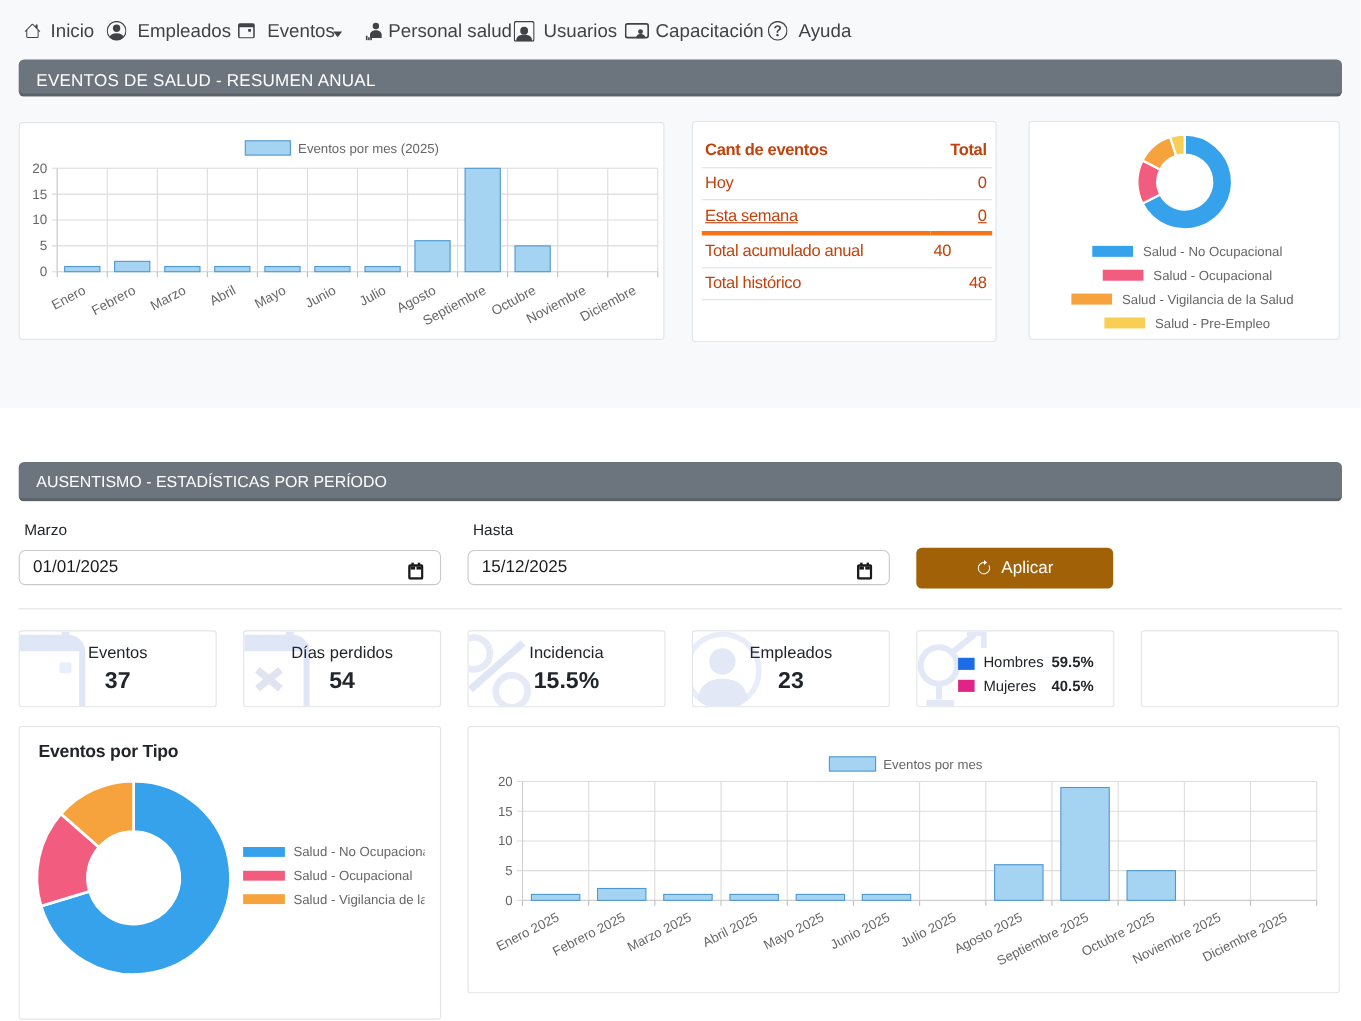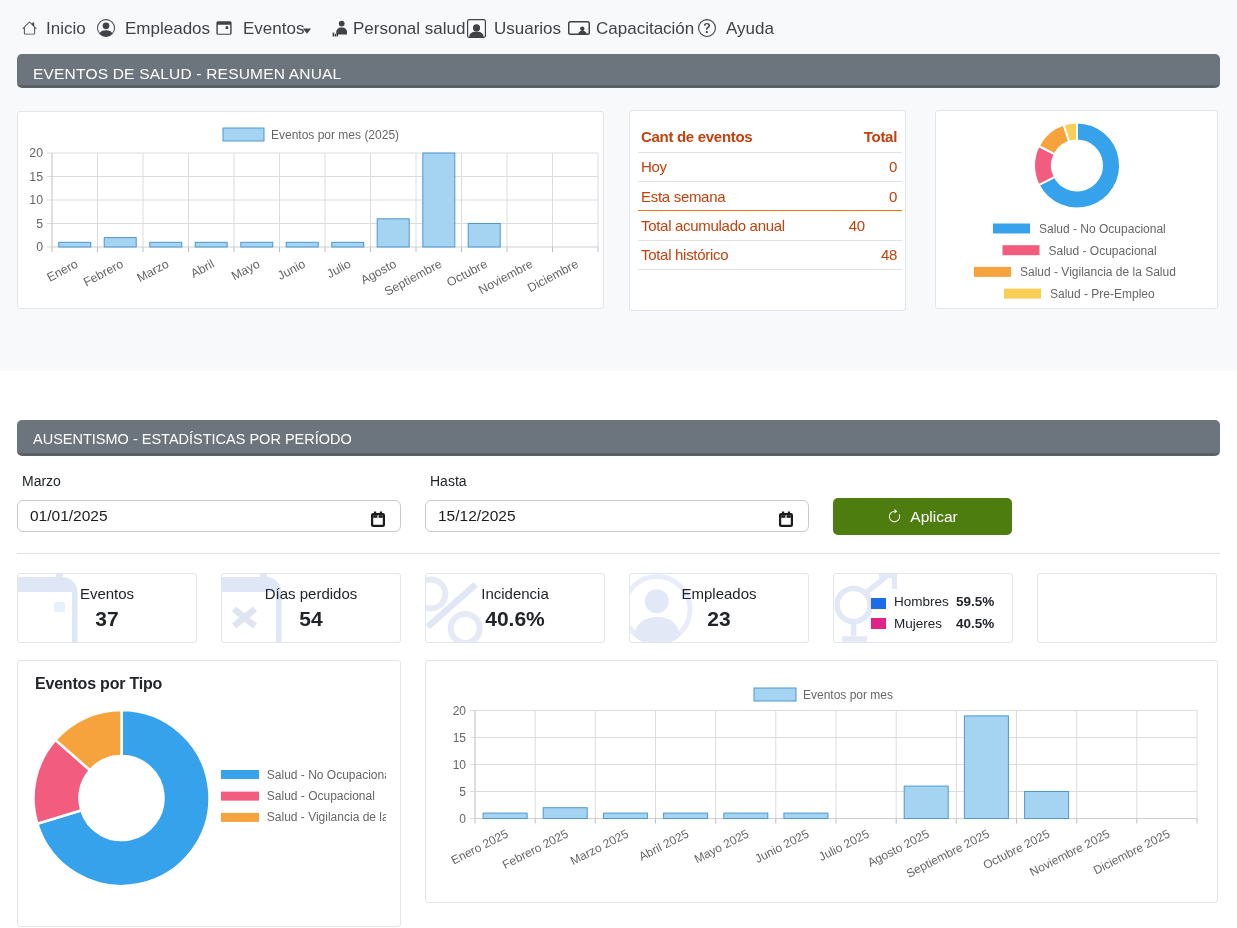--- a/index.html
+++ b/index.html
@@ -137,21 +137,21 @@
 <table style="width:100%; border-collapse:collapse; font-size:15px; letter-spacing:-0.3px; color:#c2410c;">
 <tbody>
         <tr style="border-bottom:1px solid #dee2e6;">
           <td style="padding:8.5px 5px 7px 3px; font-weight:bold;">Cant de eventos</td>
           <td style="padding:8.5px 5px 7px 3px; font-weight:bold; text-align:right;">Total</td>
         </tr>
 <tr style="border-bottom:1px solid #dee2e6;">
           <td style="padding:5.7px 5px 5.7px 3px;">Hoy</td>
           <td style="padding:5.7px 5px 5.7px 3px; text-align:right;">0</td>
         </tr>
-<tr style="border-bottom:1px solid #f97316;">
+<tr style="border-bottom:4px solid #f97316;text-decoration:underline;">
           <td style="padding:5.7px 5px 5.7px 3px;">Esta semana</td>
           <td style="padding:5.7px 5px 5.7px 3px; text-align:right;">0</td>
         </tr>
 <tr style="border-bottom:1px solid #dee2e6;">
           <td style="padding:5.7px 5px 5.7px 3px;">Total acumulado anual</td>
           <td style="padding:5.7px 5px 5.7px 3px; ">40</td>
         </tr>
 <tr style="border-bottom:1px solid #dee2e6;">
           <td style="padding:5.7px 5px 5.7px 3px;">Total histórico</td>
           <td style="padding:5.7px 5px 5.7px 3px; text-align:right;">48</td>
@@ -194,21 +194,21 @@
 <div class="abs" style="left:430px; top:473px; font-size:14px; color:#212529;">Hasta</div>
 <input class="datebox" style="left: 425px; top: 500px; width: 384px;" value="15/12/2025" readonly="">
 <svg class="abs" style="left:779px; top:511px;" width="14" height="16" viewBox="0 0 14 16">
     <rect x="3" y="0.5" width="2.2" height="3" fill="#1b1b1b"></rect>
     <rect x="8.8" y="0.5" width="2.2" height="3" fill="#1b1b1b"></rect>
     <rect x="1.1" y="3.1" width="11.8" height="11.8" rx="1" fill="none" stroke="#1b1b1b" stroke-width="2.2"></rect>
     <rect x="2.2" y="4.2" width="4.2" height="2.6" fill="#1b1b1b"></rect>
     <rect x="7.6" y="4.2" width="4.2" height="2.6" fill="#1b1b1b"></rect>
   </svg>
 
-<div class="abs" style="left:833px; top:498px; width:179px; height:37px; background:#4d7c0f; border-radius:5px; color:#fff; font-size:15.5px; display:flex; align-items:center; justify-content:center; gap:8px;">
+<div class="abs" style="left:833px; top:498px; width:179px; height:37px; background:#a16207; border-radius:5px; color:#fff; font-size:15.5px; display:flex; align-items:center; justify-content:center; gap:8px;">
 <svg width="15" height="15" viewBox="0 0 16 16" fill="#fff">
       <path d="M8 3a5 5 0 1 0 4.546 2.914.5.5 0 0 1 .908-.417A6 6 0 1 1 8 2z"></path>
       <path d="M8 4.466V.534a.25.25 0 0 1 .41-.192l2.36 1.966c.12.1.12.284 0 .384L8.41 4.658A.25.25 0 0 1 8 4.466"></path>
     </svg>
 <span>Aplicar</span>
   </div>
 
 <div class="abs" style="left:17px; top:553px; width:1203px; height:1px; background:#dee2e6;"></div>
 
 <div class="statcard" style="left:17px;">
@@ -233,21 +233,21 @@
 
 <div class="statcard" style="left:425px;">
 <svg style="position:absolute; left:0; top:0;" width="90" height="70" viewBox="0 0 90 70">
 <g fill="none" stroke="#e5eaf6" stroke-width="6">
 <circle cx="4.8" cy="20" r="14.5"></circle>
 <circle cx="39.2" cy="54.4" r="14.5"></circle>
 <path d="M49.6 10.5L1.7 52.8" stroke="#e0e6f4" stroke-width="6.5"></path>
 </g>
 </svg>
 <div class="t">Incidencia</div>
-    <div class="n">40.6%</div>
+    <div class="n">15.5%</div>
   </div>
 
 <div class="statcard" style="left:629px;">
 <svg style="position:absolute; left:0; top:0;" width="90" height="70" viewBox="0 0 90 70">
 <circle cx="27" cy="35.5" r="33" fill="none" stroke="#e9edf9" stroke-width="5"></circle>
 <circle cx="26.7" cy="27.3" r="12" fill="#e2e8f6"></circle>
 <path d="M4 62c2-13 10-19 23-19s21 6 23 19a33 33 0 0 1-46 0z" fill="#e2e8f6"></path>
 </svg>
 <div class="t">Empleados</div>
     <div class="n">23</div>

